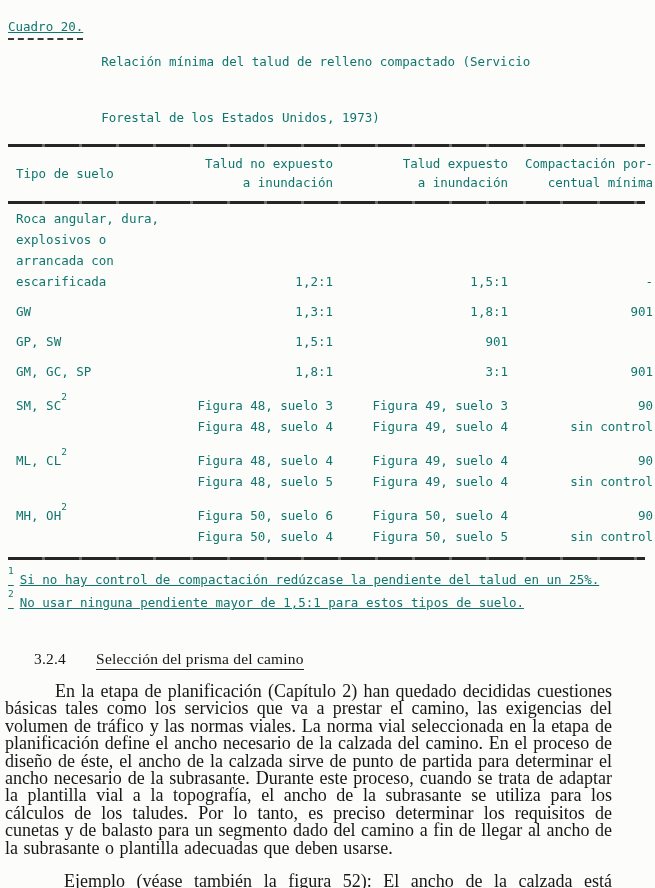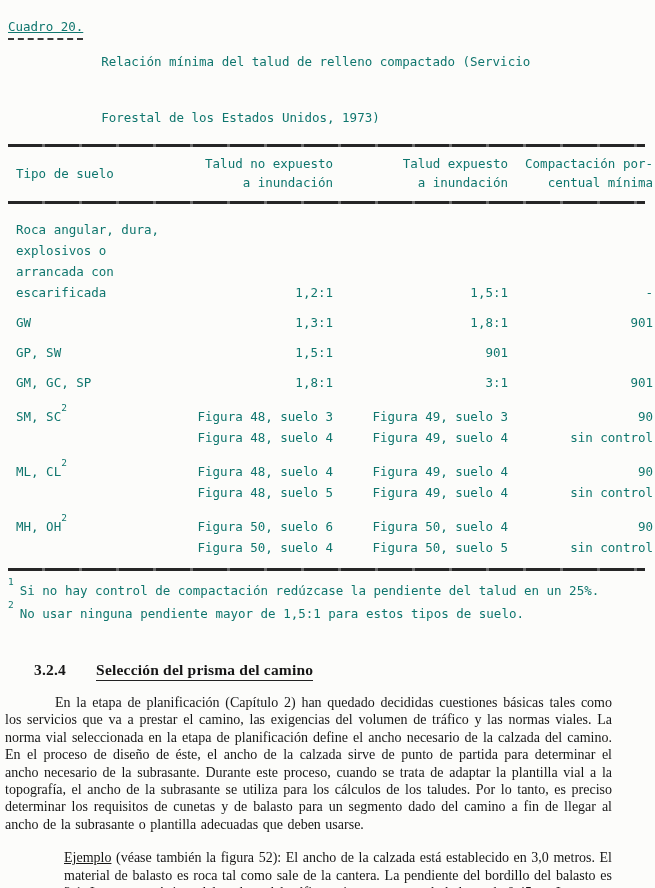--- a/index.html
+++ b/index.html
@@ -49,42 +49,42 @@
     display: grid;
     grid-template-columns: 152px 165px 175px 145px;
     margin-left: 16px;
     width: 637px;
     box-sizing: border-box;
   }
   .tgrid .c2, .tgrid .c3, .tgrid .c4 { text-align: right; }
 
   .thead { padding: 7px 0 9px 0; line-height: 19px; align-items: center; }
 
-  .tbody { padding-top: 15px; }
+  .tbody { padding-top: 4px; }
   .trow { line-height: 21px; }
   .row-tall { align-items: end; }
   .row-simple { margin-top: 9px; }
   .row-group { margin-top: 13px; align-items: start; }
 
   sup.fn {
     font-size: 9.5px;
     position: relative;
     top: -5px;
     line-height: 0;
   }
 
-  .footnotes { margin: 8px 0 12px 8px; line-height: 23px; }
+  .footnotes { margin: 8px 0 12px 8px; line-height: 23px; text-decoration: underline; }
   .footnote span.fn-text { margin-left: 6px; }
 
   
-  .serif { font-family: "Liberation Serif", serif; font-size: 14px; color: #161616; }
+  .serif { font-family: "Liberation Serif", serif; font-size: 18px; color: #161616; }
 
   .section-heading {
     margin: 36px 0 0 34px;
-    font-weight: bold;
+    font-weight: normal;
     font-size: 15.5px;
     letter-spacing: 0.2px;
   }
   .sec-num { margin-right: 26px; }
   .sec-title { border-bottom: 1.5px solid #222; padding-bottom: 2px; }
 
   .body-para {
     margin: 14px 38px 0 5px;
     width: 607px;
     text-align: justify;

